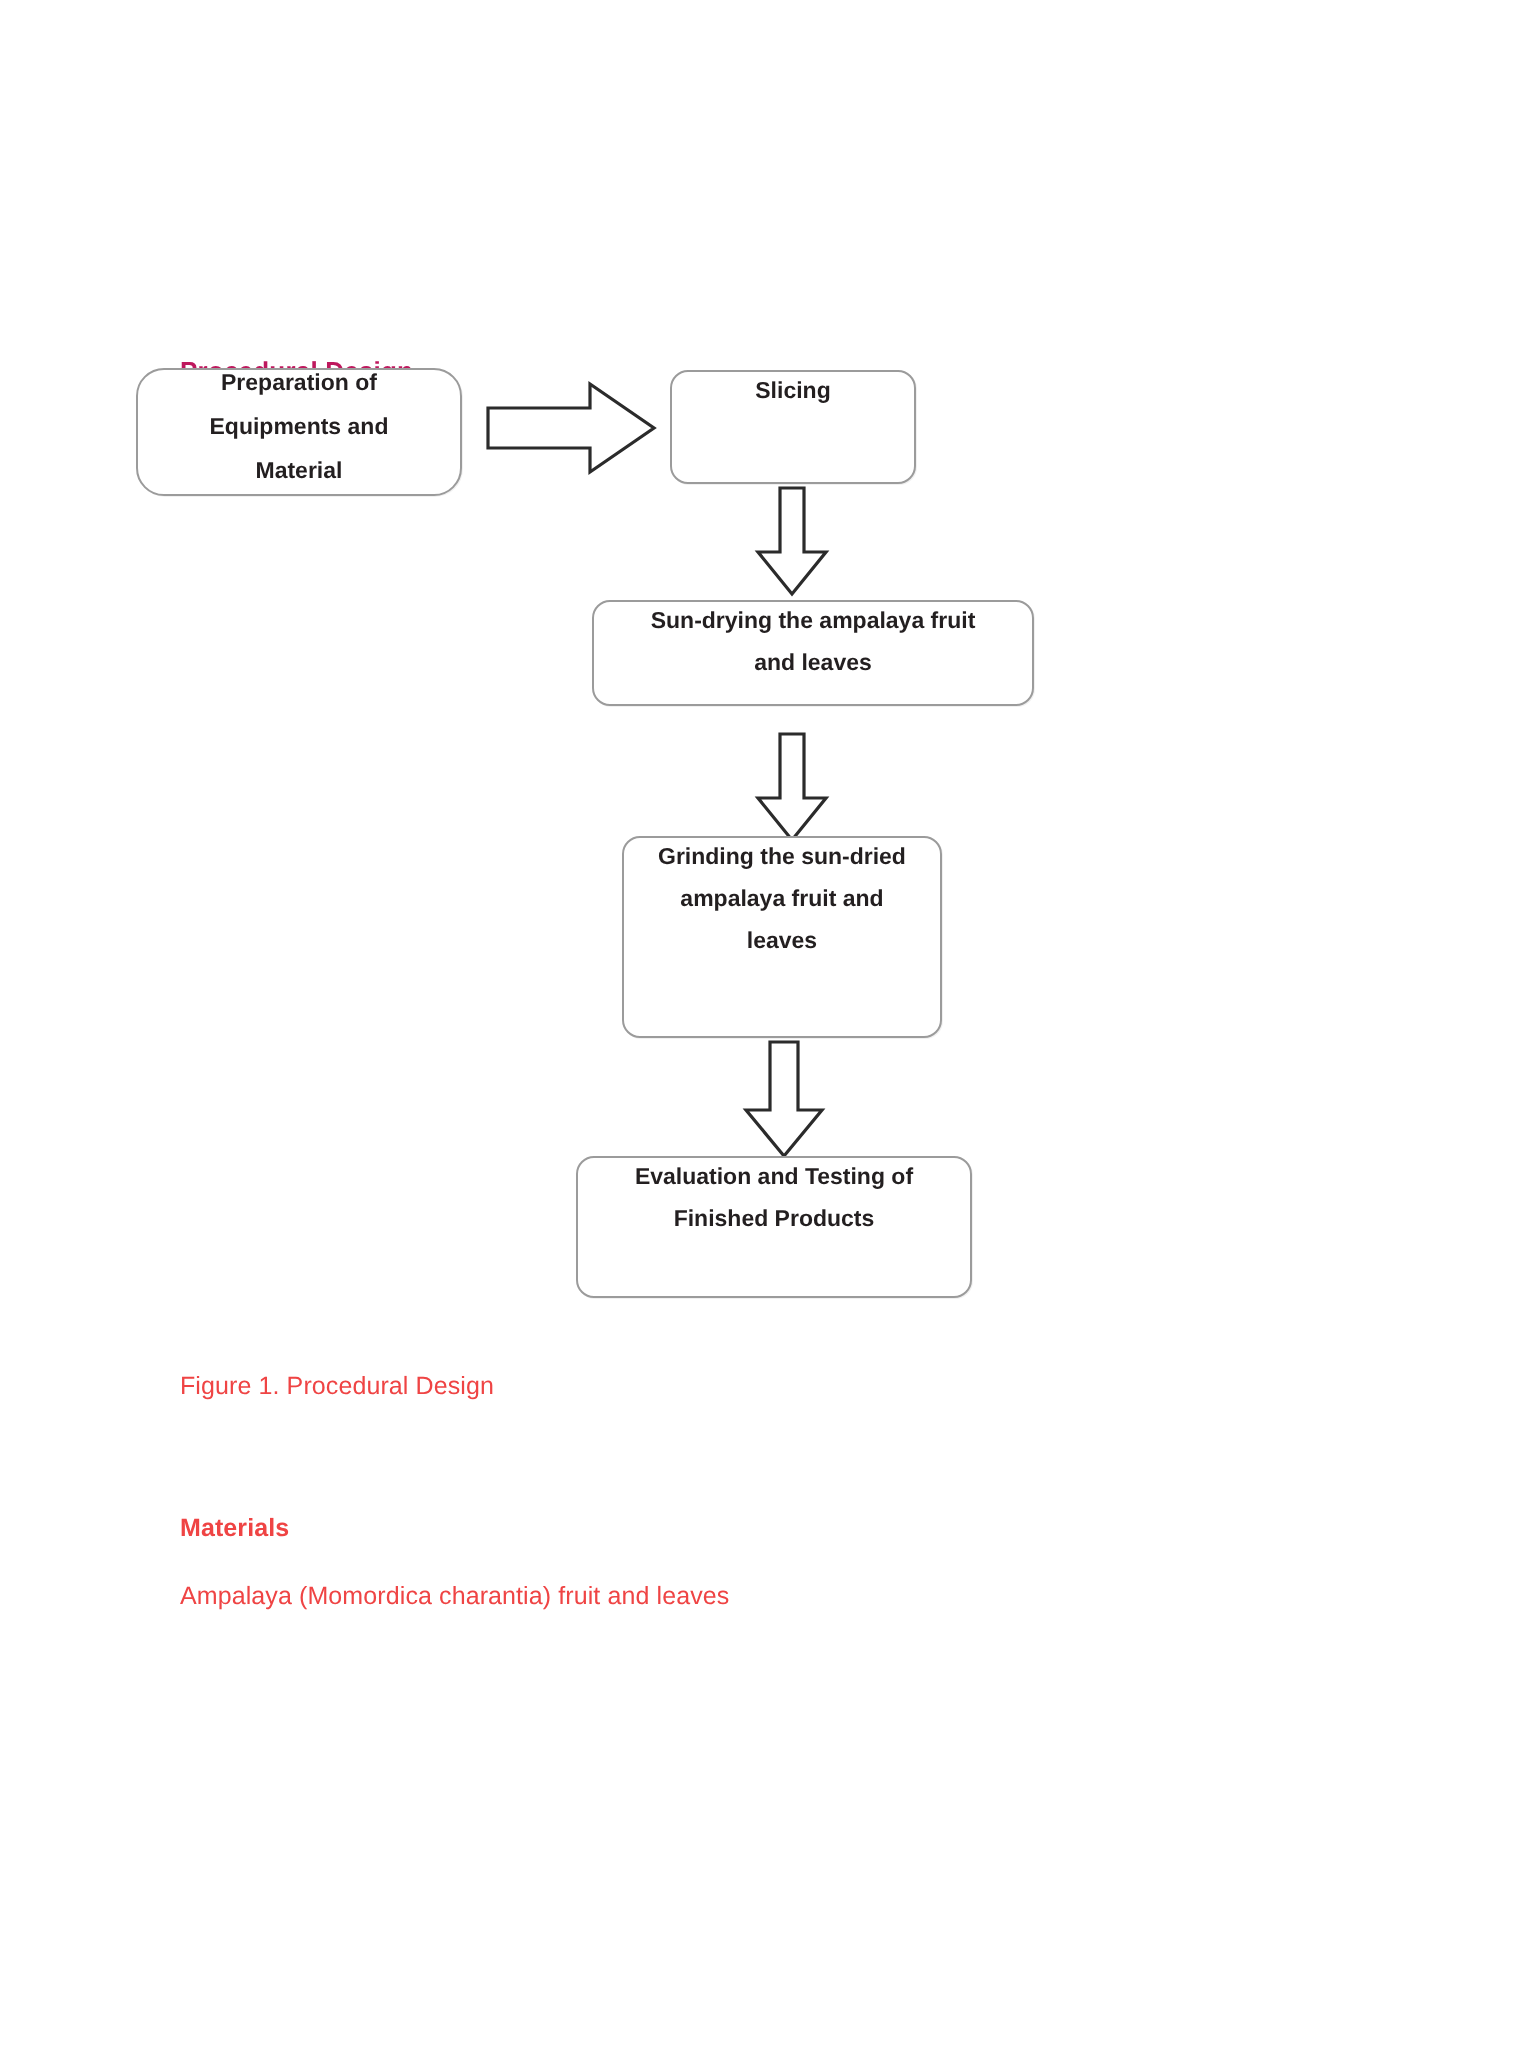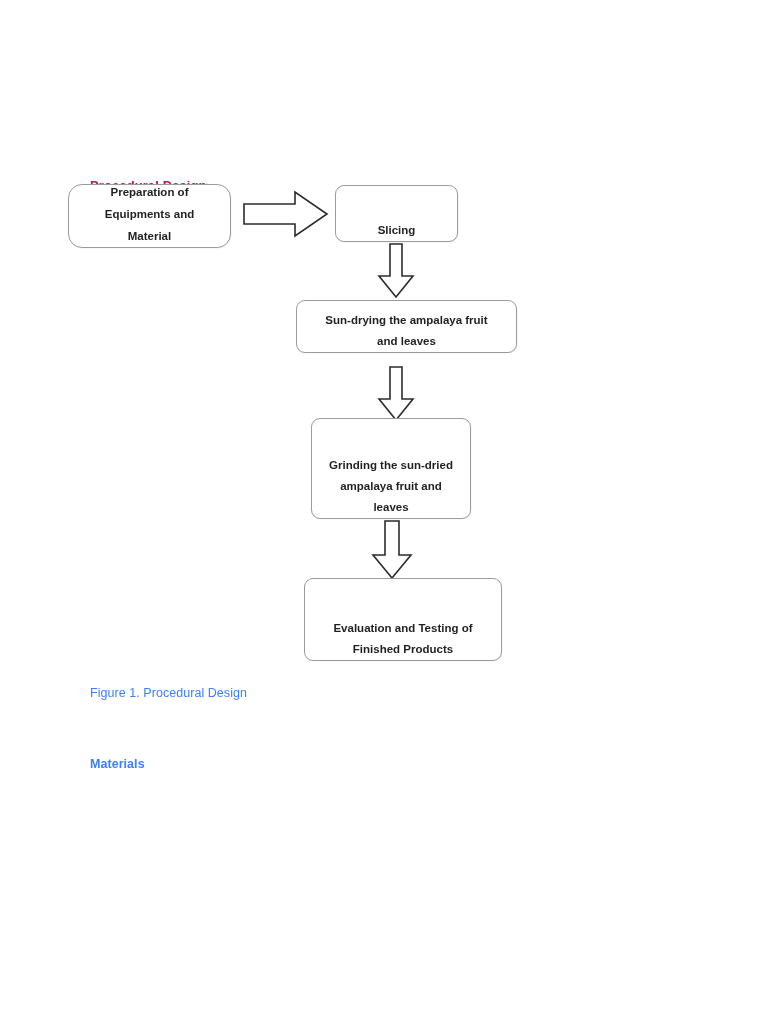--- a/index.html
+++ b/index.html
@@ -27,40 +27,40 @@
     font-size: 13px;
     font-weight: bold;
     letter-spacing: 0.1px;
     color: #be185d;
     margin-top: 48px;
   }
   .para {
     position: absolute;
     font-size: 12.5px;
     line-height: 20.5px;
-    color: #3b82f6;
+    color: #ef4444;
     letter-spacing: 0.05px;
   }
   .para.bold { font-weight: bold; }
 
   #procedural-design-heading { left: 90px; top: 130px; }
   #figure-caption { left: 90px; top: 683px; }
   #materials-heading { left: 90px; top: 754px; }
   #materials-line { left: 90px; top: 788px; }
   #materials-paragraph { left: 90px; top: 825px; width: 580px; }
 
   
   .flow-box {
     position: absolute;
     box-sizing: border-box;
     border: 1px solid #9b9b9b;
     border-radius: 9px;
     background: #ffffff;
     display: flex;
-    align-items: flex-end;
+    align-items: flex-start;
     justify-content: center;
     overflow: hidden;
     box-shadow: 0.5px 0.5px 0 rgba(0,0,0,0.06);
   }
   .flow-box .box-text {
     font-size: 11.5px;
     font-weight: bold;
     line-height: 21px;
     text-align: center;
     color: #231f20;
@@ -76,21 +76,21 @@
     border-radius: 14px;
   }
   #box-preparation .box-text {
     padding-top: 8px;
     line-height: 22px;
   }
 
   #box-slicing    { left: 335px; top: 185px; width: 123px; height: 57px; }
   #box-sundrying  { left: 296px; top: 300px; width: 221px; height: 53px; }
   #box-grinding   { left: 311px; top: 418px; width: 160px; height: 101px; }
-  #box-evaluation { left: 304px; top: 578px; width: 198px; height: 83px; }
+  #box-evaluation { left: 288px; top: 578px; width: 198px; height: 71px; }
 
   
   .arrow {
     position: absolute;
   }
   .arrow svg { display: block; }
 
   #arrow-right-1 { left: 243px; top: 189px; }
   #arrow-down-1  { left: 377px; top: 243px; }
   #arrow-down-2  { left: 377px; top: 366px; }
@@ -154,15 +154,16 @@
       <div class="box-text">Evaluation and Testing of
 Finished Products</div>
     </div>
 
   </div>
 
   <div class="para" id="figure-caption">Figure 1. Procedural Design</div>
 
   <div class="para bold" id="materials-heading">Materials</div>
 
+  <div class="para" id="materials-line">Ampalaya (Momordica charantia) fruit and leaves</div>
 
 
 </div>
 
 </body></html>

